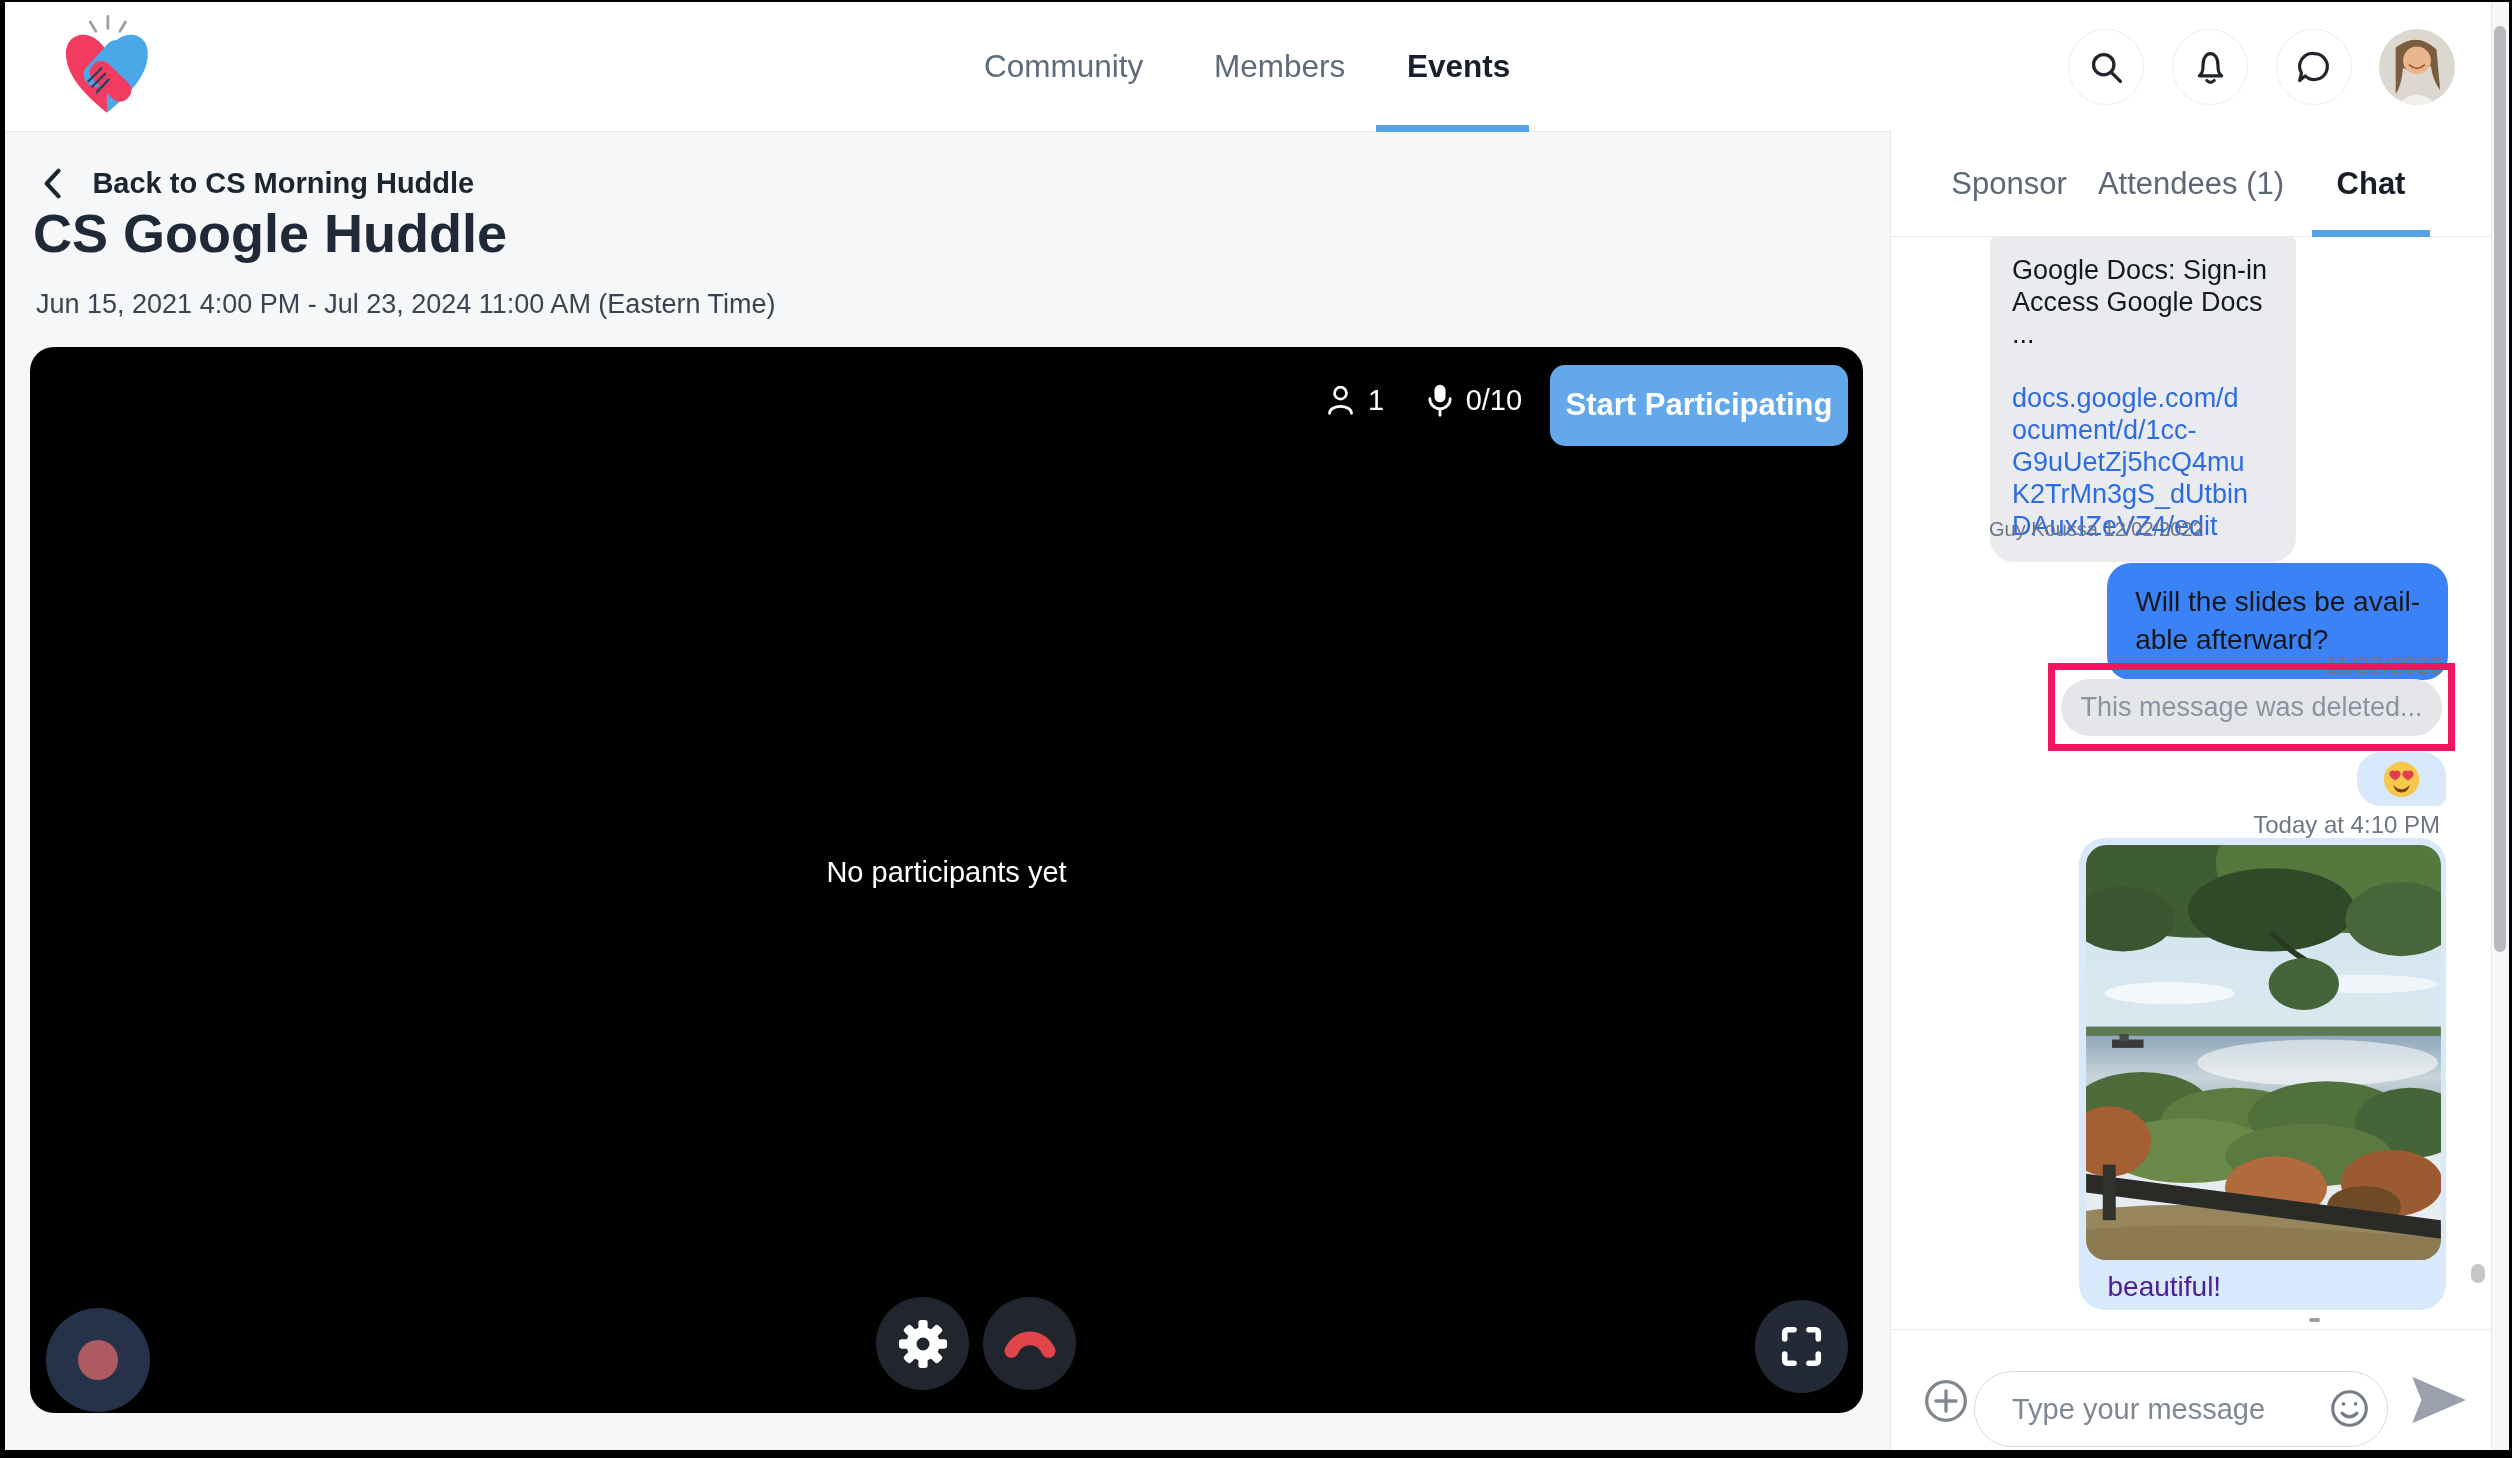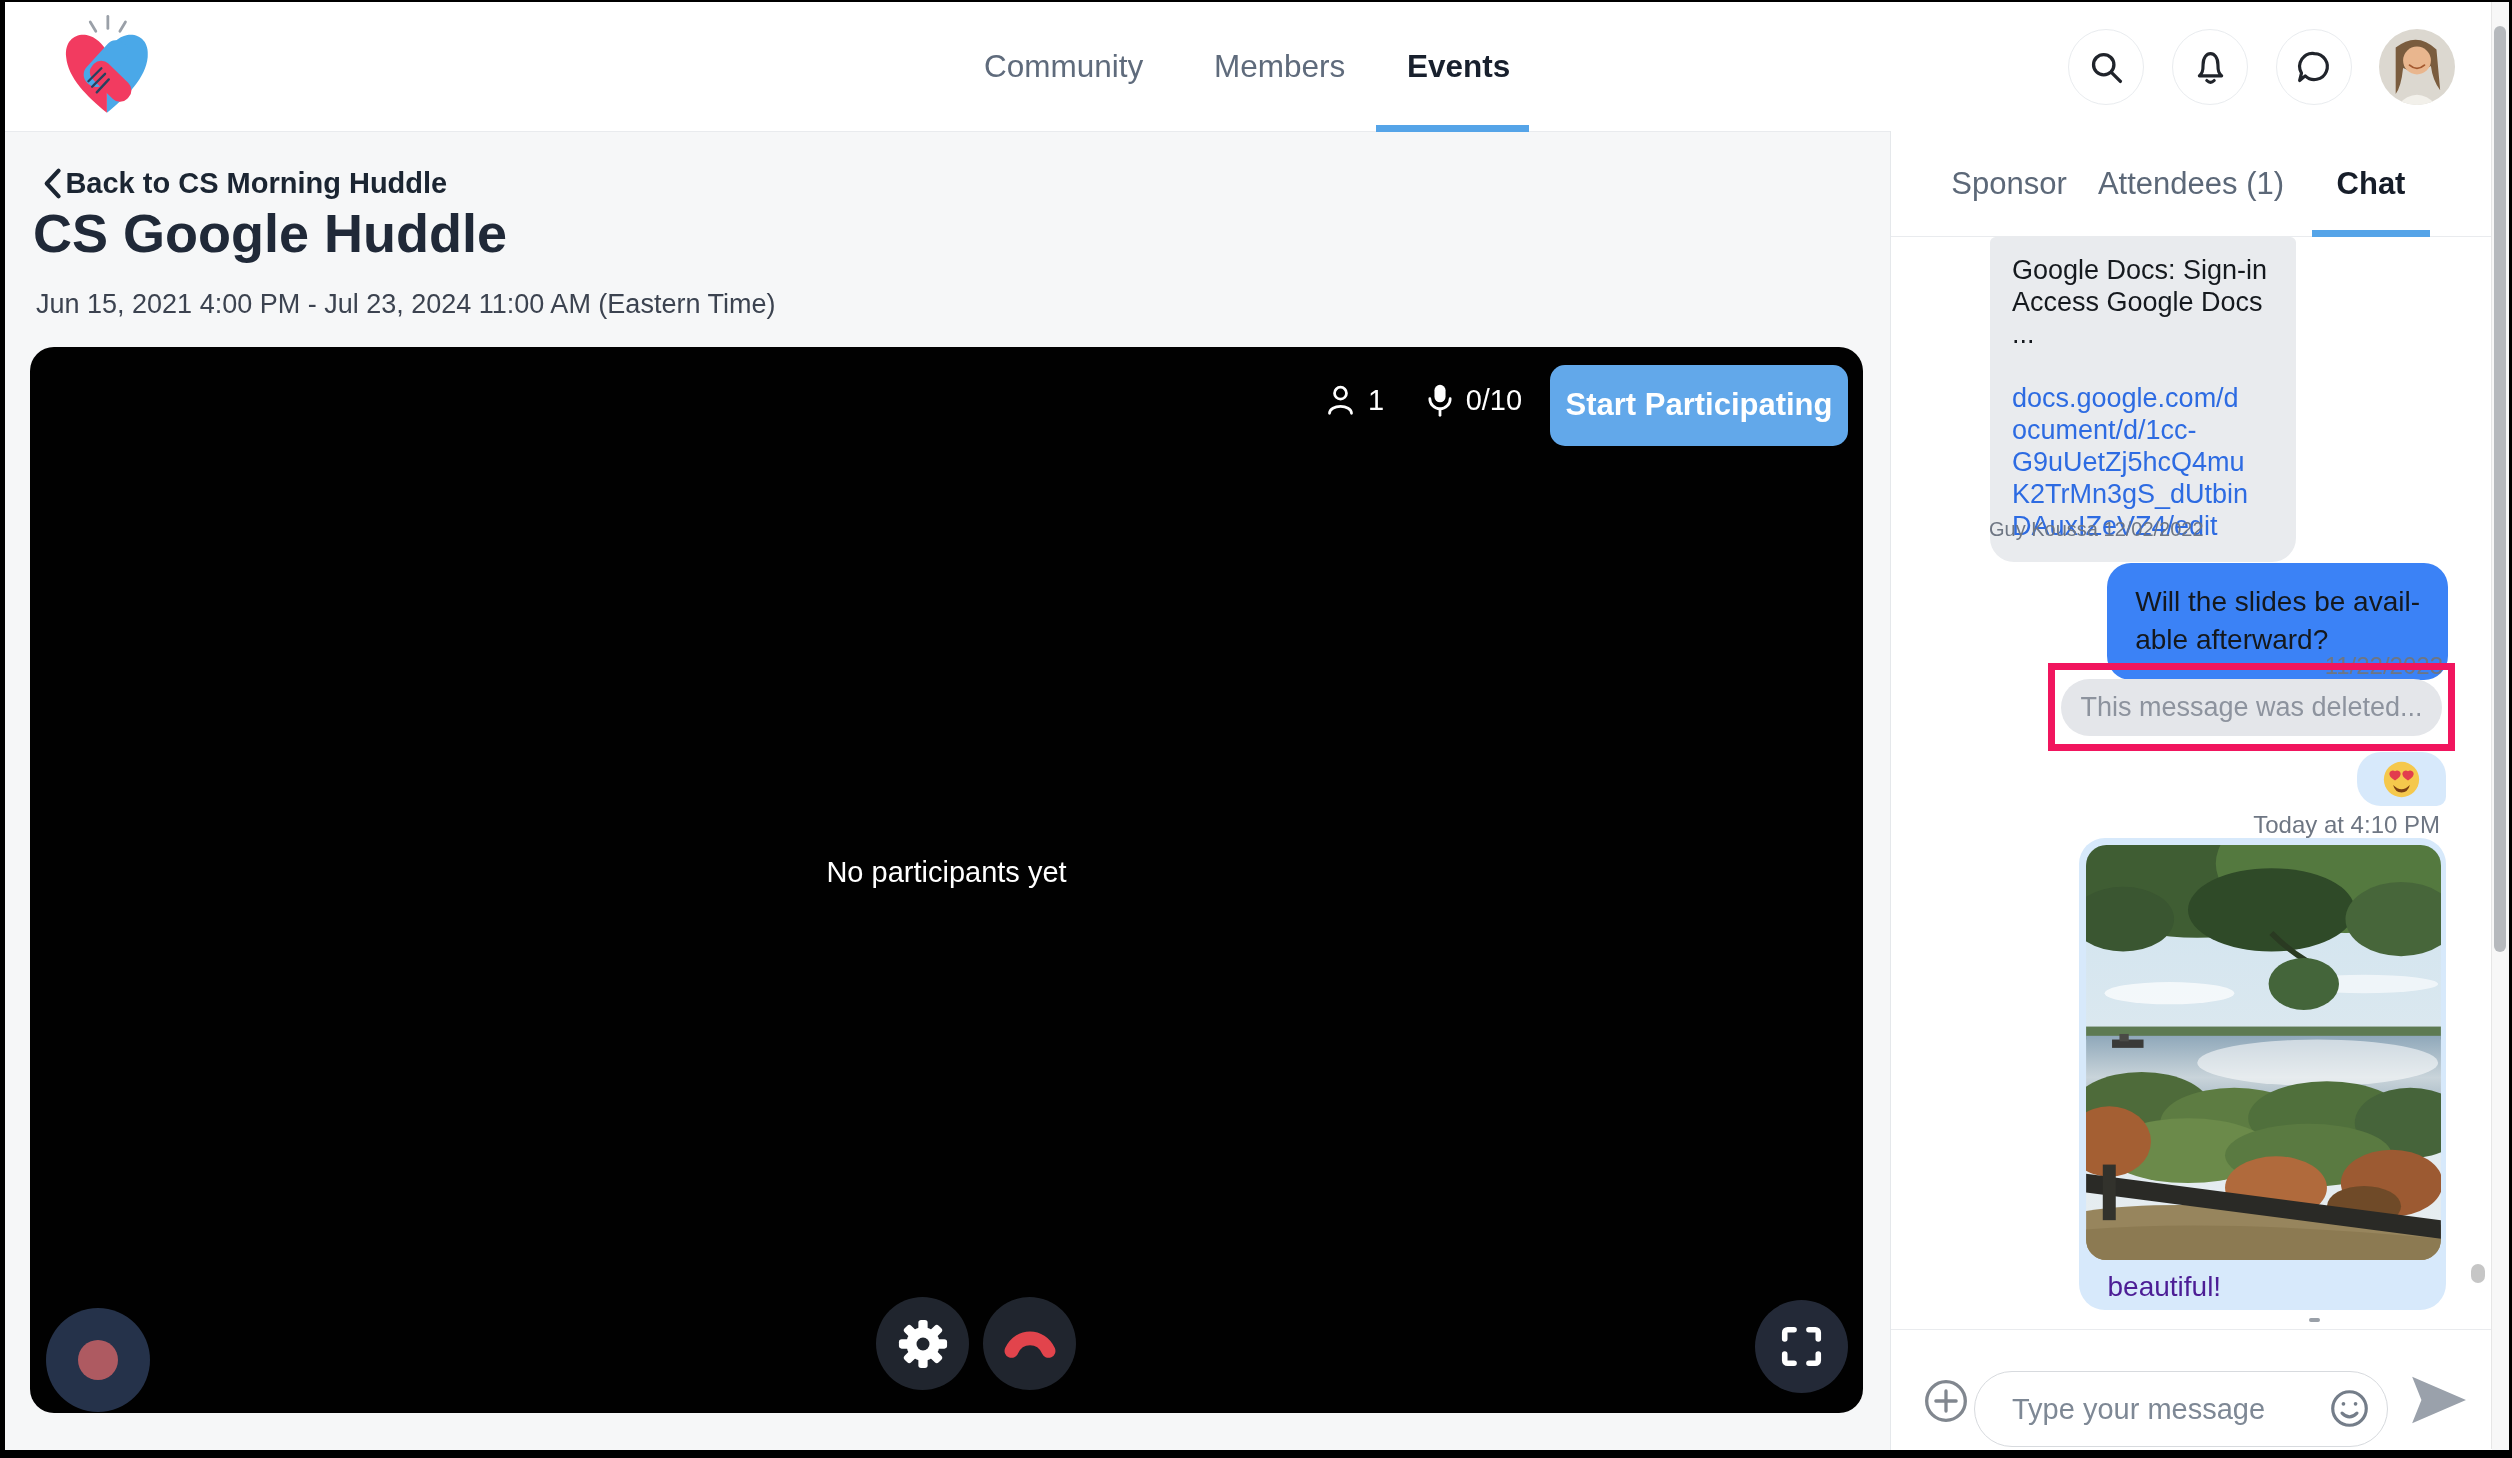--- a/index.html
+++ b/index.html
@@ -11,21 +11,21 @@
   }
   
   .topbar{position:absolute;left:0;top:0;width:2503px;height:129px;background:#fff;border-bottom:1.9px solid #e9ebee;}
   .logo{position:absolute;left:50px;top:7.4px;width:102px;height:113px;}
   .nav-link{position:absolute;top:0;height:129px;line-height:129px;font-size:31.5px;color:#5f6b7c;cursor:pointer;}
   .nav-link.active{color:#18202d;font-weight:bold;}
   .nav-underline{position:absolute;left:1371px;top:123px;width:153px;height:7.4px;background:#55a4e8;}
   .circle-btn{position:absolute;top:27px;width:76px;height:76px;border-radius:50%;border:1.9px solid #e9ecef;background:#fff;display:flex;align-items:center;justify-content:center;box-sizing:border-box;}
   .avatar{position:absolute;top:27px;width:76px;height:76px;border-radius:50%;overflow:hidden;}
   
-  .back-row{position:absolute;left:37px;top:165px;display:flex;align-items:center;gap:3px;cursor:pointer;text-align:right;}
+  .back-row{position:absolute;left:37px;top:165px;display:flex;align-items:center;gap:30px;cursor:pointer;text-align:right;}
   .back-label{font-size:29px;font-weight:bold;color:#1b2532;}
   .page-title{position:absolute;left:28px;top:200px;font-size:54px;font-weight:bold;color:#202938;}
   .page-date{position:absolute;left:31px;top:287px;font-size:27px;color:#3c4350;}
   
   .stage{position:absolute;left:25px;top:345px;width:1833px;height:1066px;background:#010101;border-radius:24px;}
   .stage-status{position:absolute;top:35px;left:1294px;display:flex;align-items:center;gap:11px;color:#fff;font-size:29px;}
   .start-btn{position:absolute;top:17.6px;left:1520px;width:298px;height:81px;border-radius:15px;background:#62a8ea;color:#fff;font-size:31px;font-weight:bold;display:flex;align-items:center;justify-content:center;cursor:pointer;}
   .empty-state{position:absolute;top:509px;left:0;width:100%;text-align:center;color:#fff;font-size:29px;}
   .record-btn{position:absolute;left:15.7px;top:961px;width:104px;height:104px;border-radius:50%;background:#25324a;display:flex;align-items:center;justify-content:center;cursor:pointer;}
   .record-dot{width:40px;height:40px;border-radius:50%;background:#ae5a61;}

